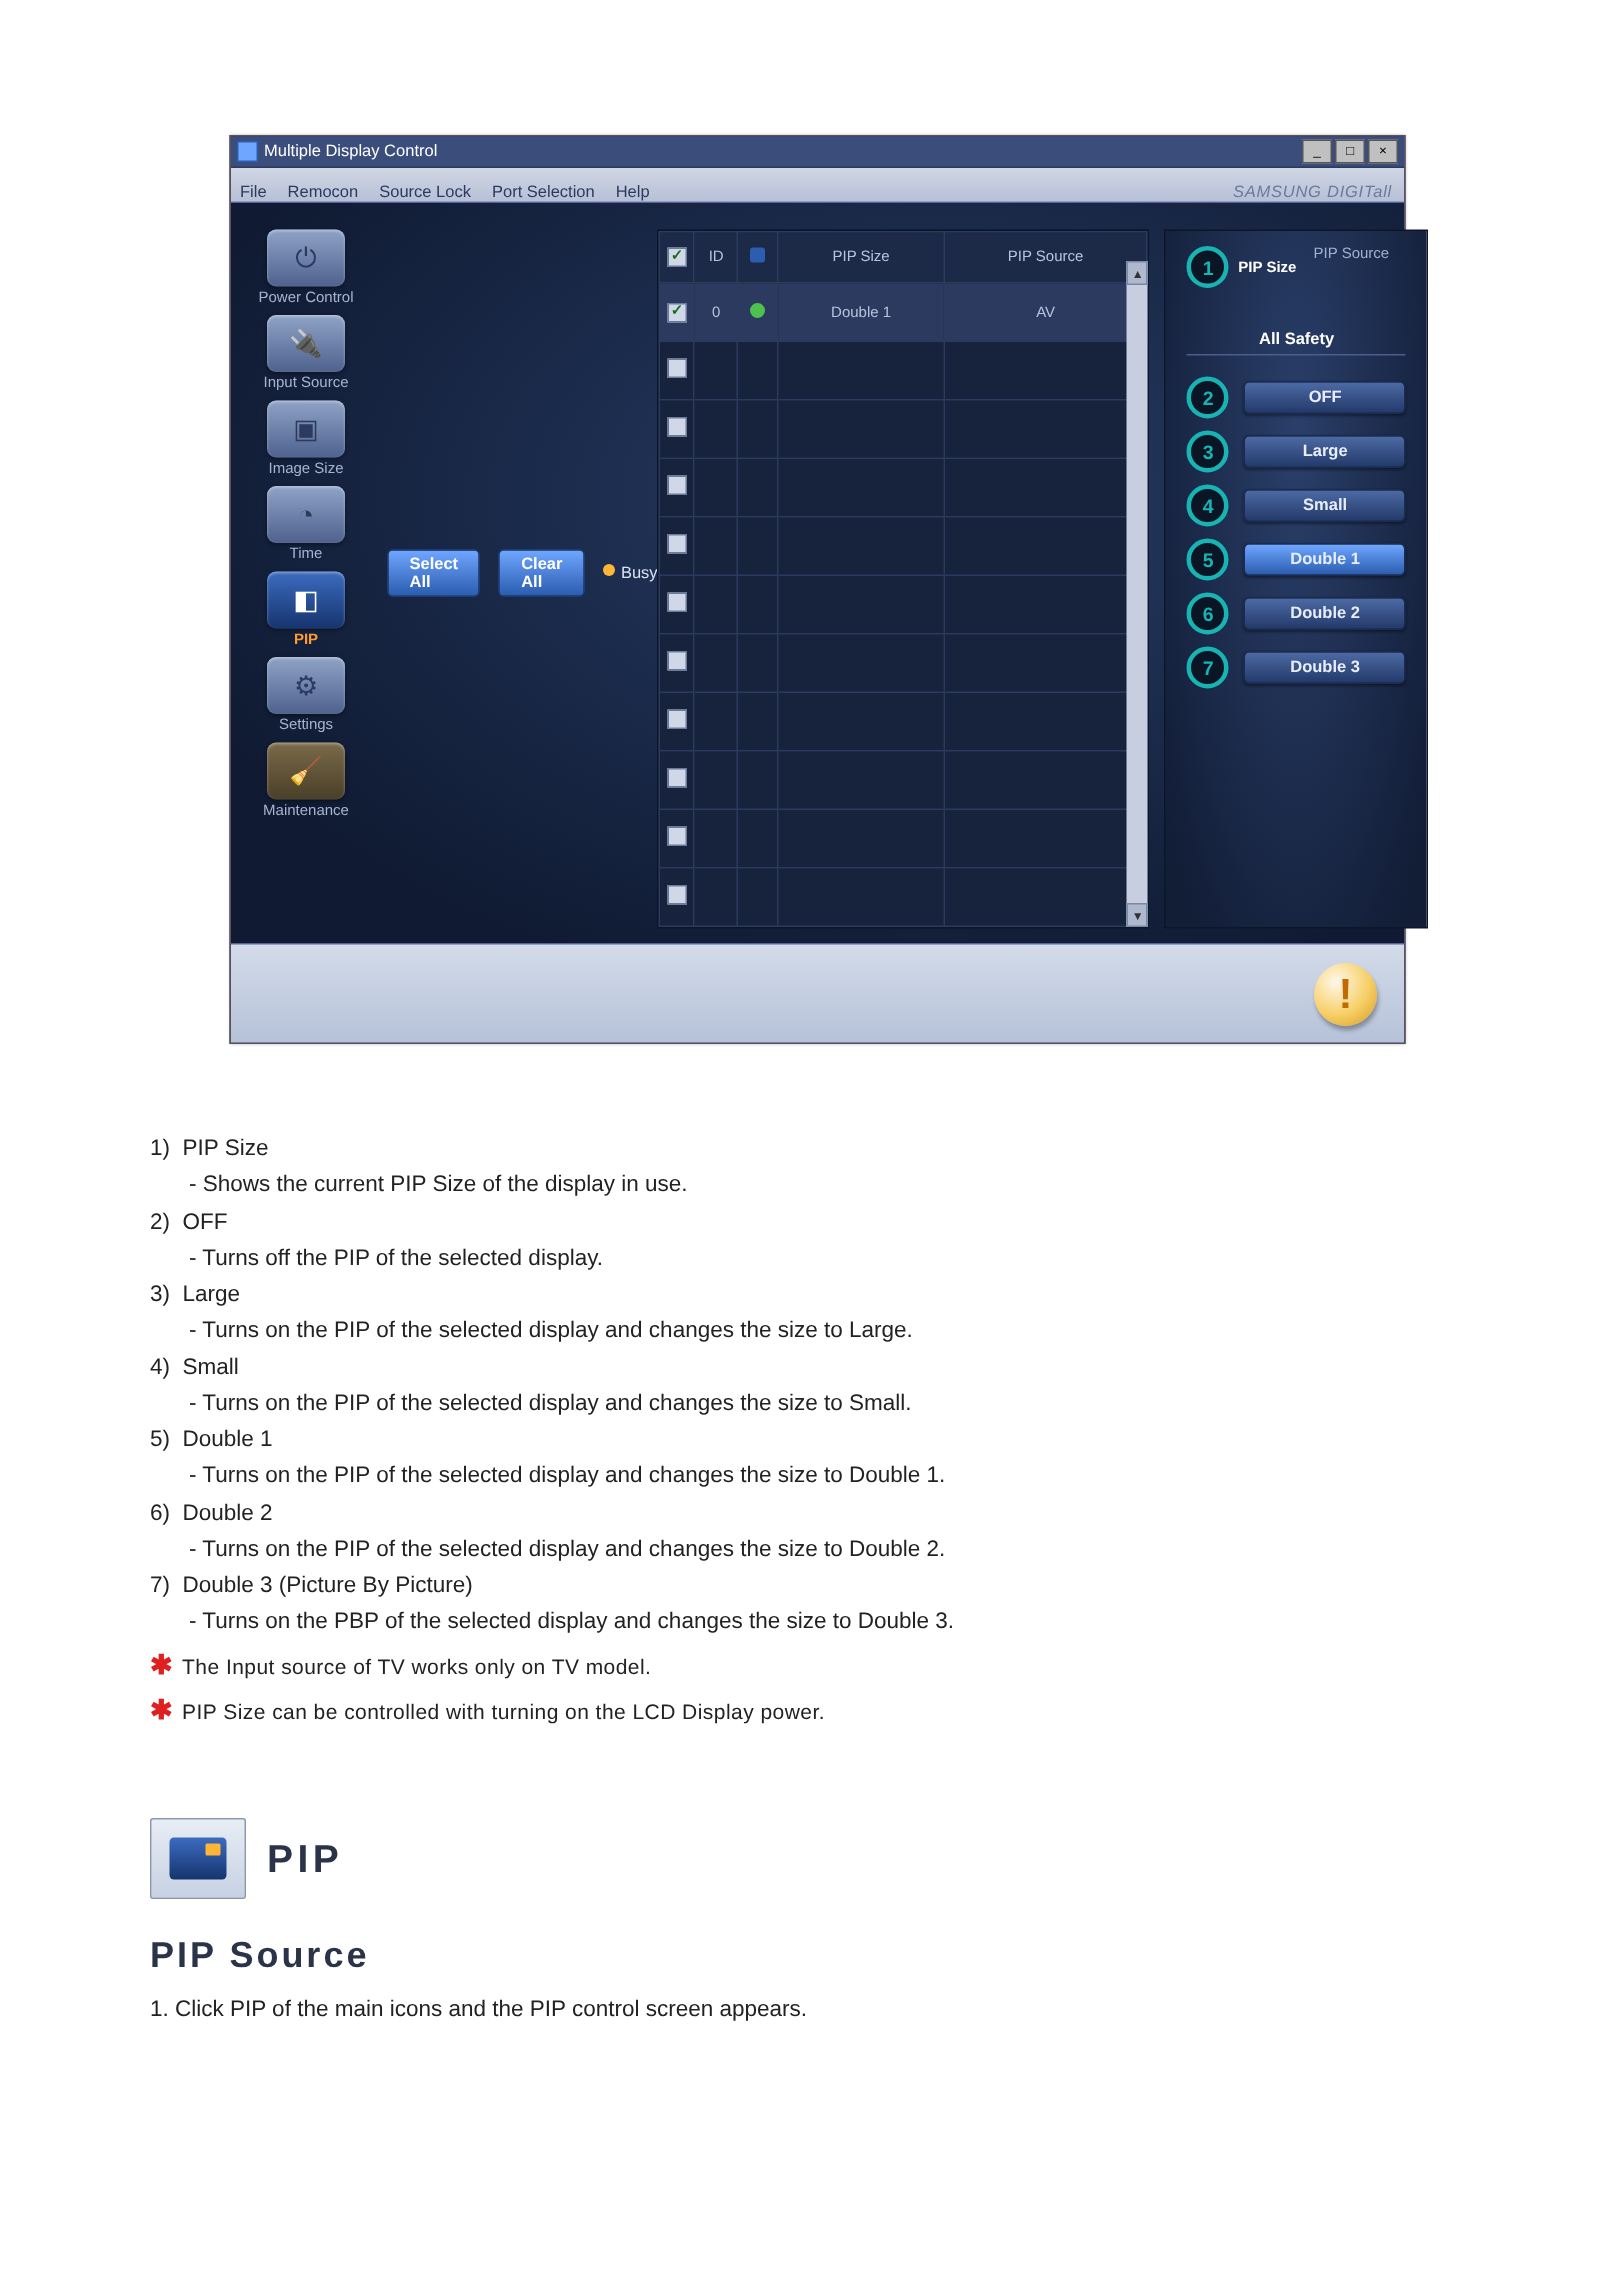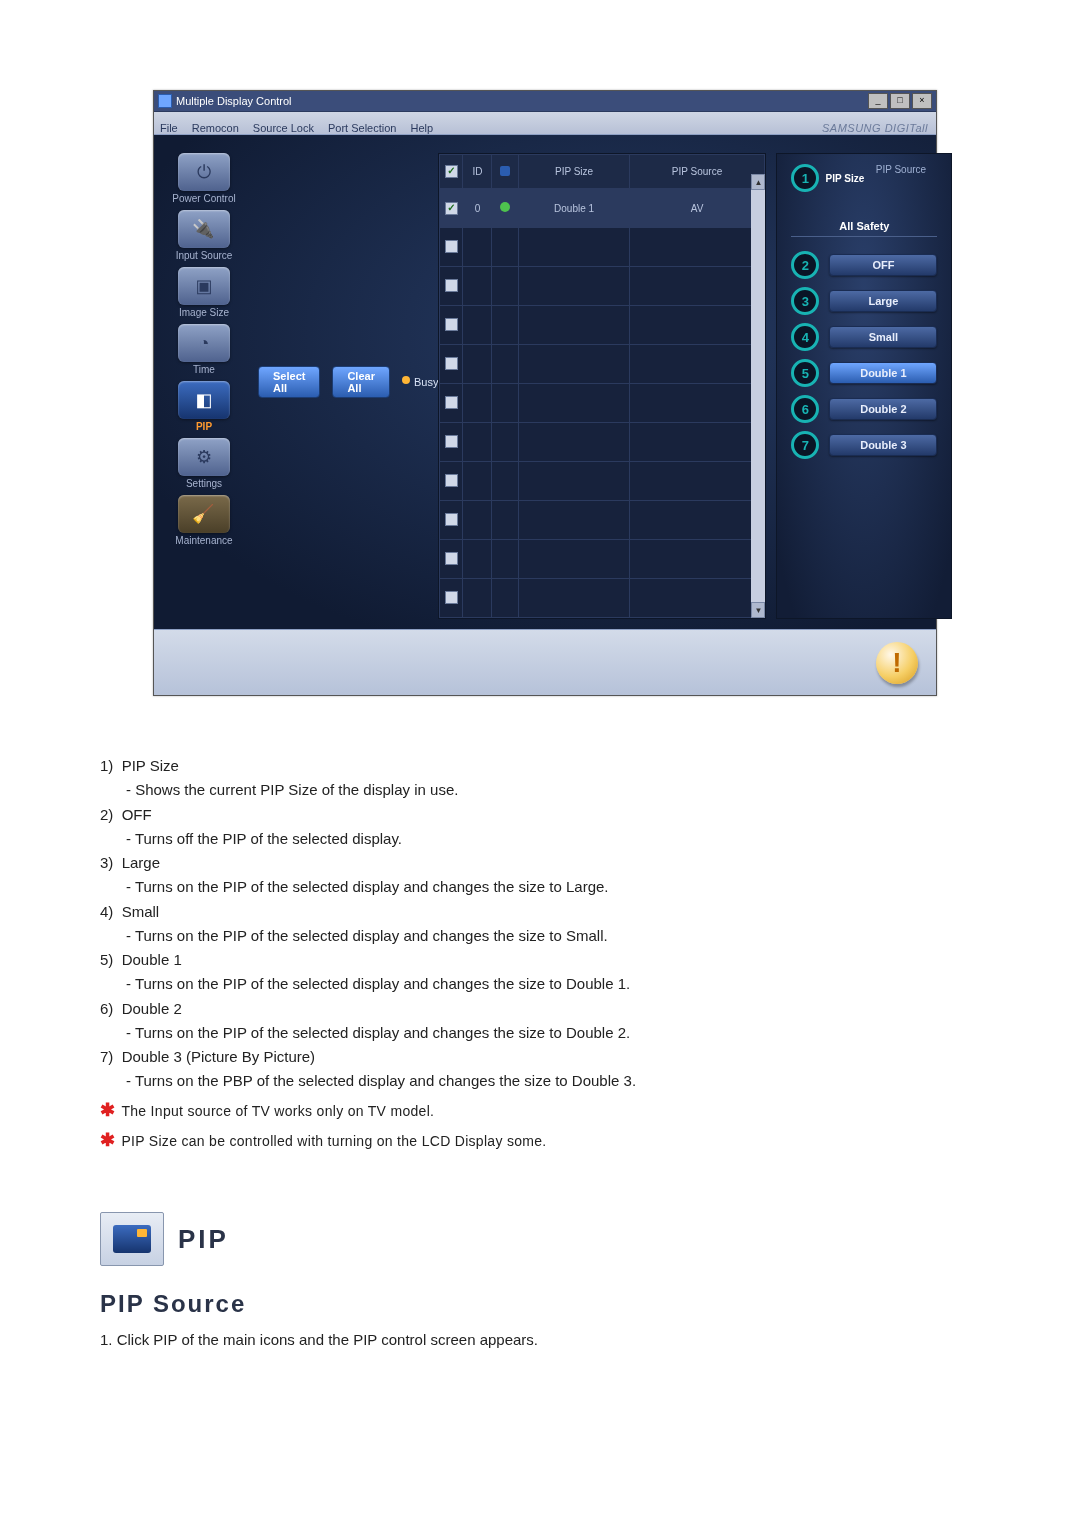--- a/index.html
+++ b/index.html
@@ -506,21 +506,21 @@
     <div class="num-list"><span>5)</span>&nbsp;&nbsp;<span>Double 1</span></div>
     <div class="item-sub">- Turns on the PIP of the selected display and changes the size to Double 1.</div>
 
     <div class="num-list"><span>6)</span>&nbsp;&nbsp;<span>Double 2</span></div>
     <div class="item-sub">- Turns on the PIP of the selected display and changes the size to Double 2.</div>
 
     <div class="num-list"><span>7)</span>&nbsp;&nbsp;<span>Double 3 (Picture By Picture)</span></div>
     <div class="item-sub">- Turns on the PBP of the selected display and changes the size to Double 3.</div>
 
     <div class="note-line"><span class="star">✱</span><span>The Input source of TV works only on TV model.</span></div>
-    <div class="note-line"><span class="star">✱</span><span>PIP Size can be controlled with turning on the LCD Display some.</span></div>
+    <div class="note-line"><span class="star">✱</span><span>PIP Size can be controlled with turning on the LCD Display power.</span></div>
 
     <div class="section-icon">
       <div class="pip-icon-box">
         <div class="pip-icon-inner"></div>
       </div>
       <h2>PIP</h2>
     </div>
 
     <h3 class="subsection">PIP Source</h3>
     <div>1.  Click PIP of the main icons and the PIP control screen appears.</div>

